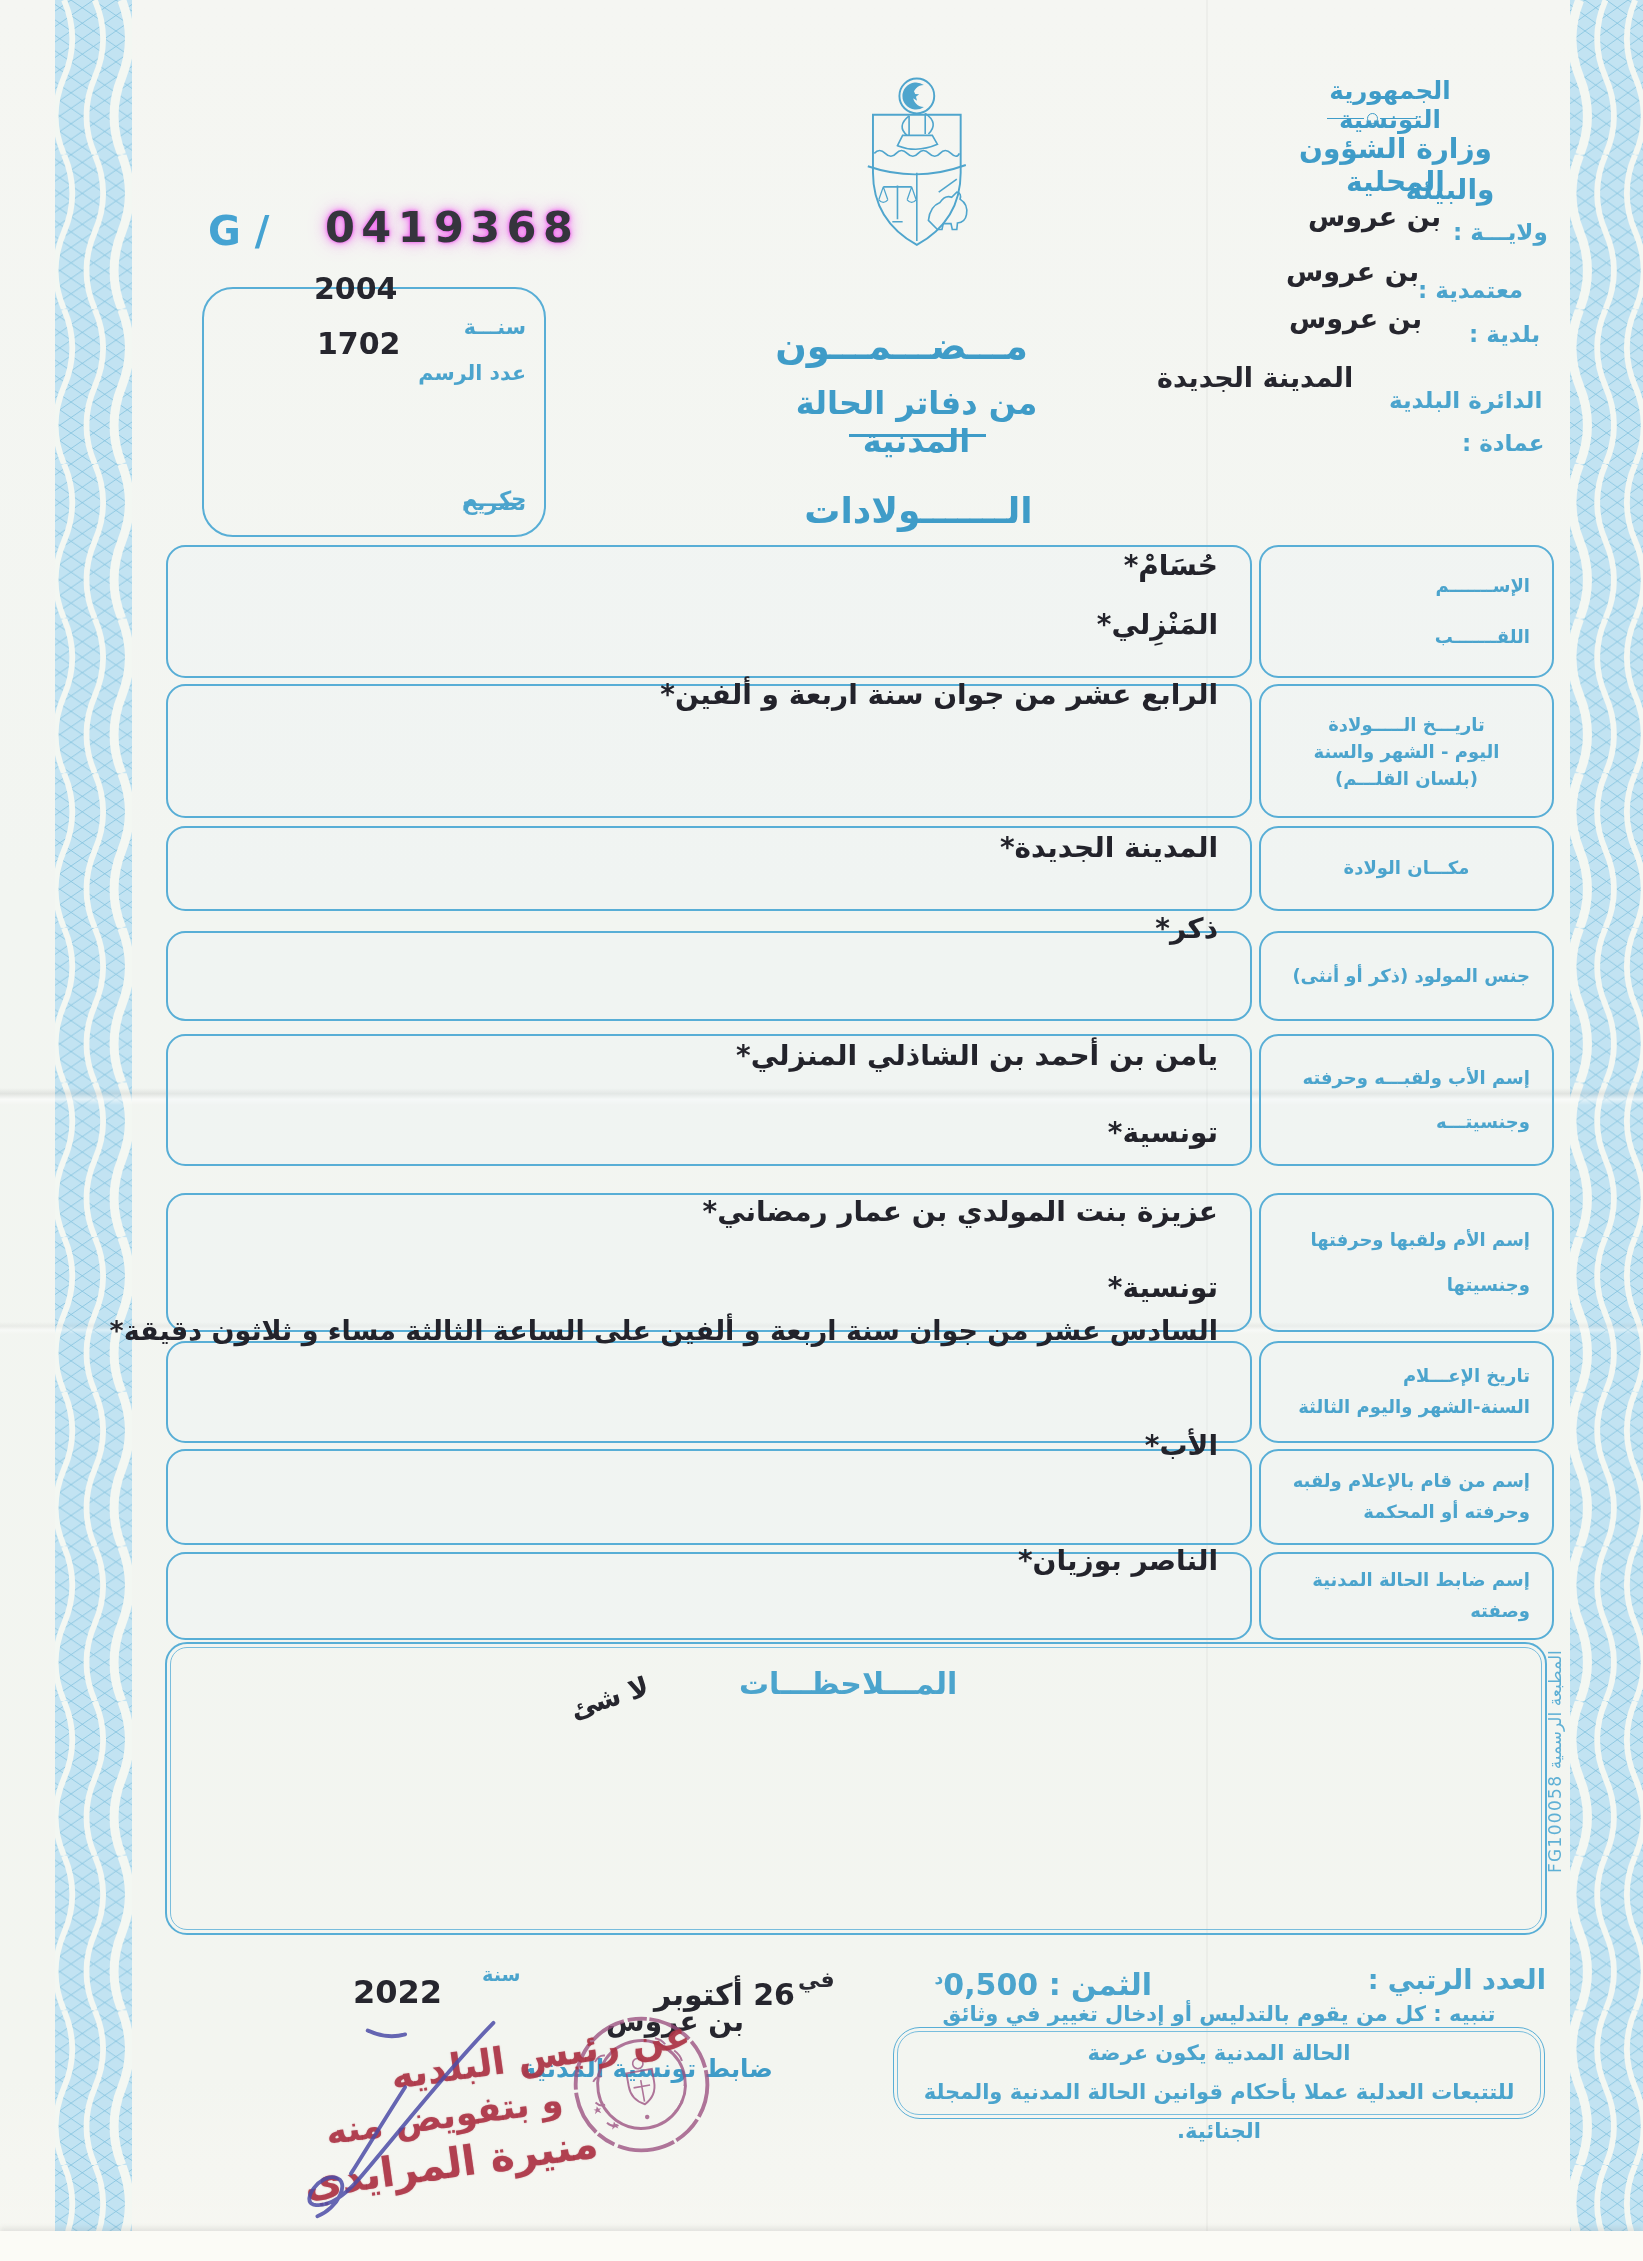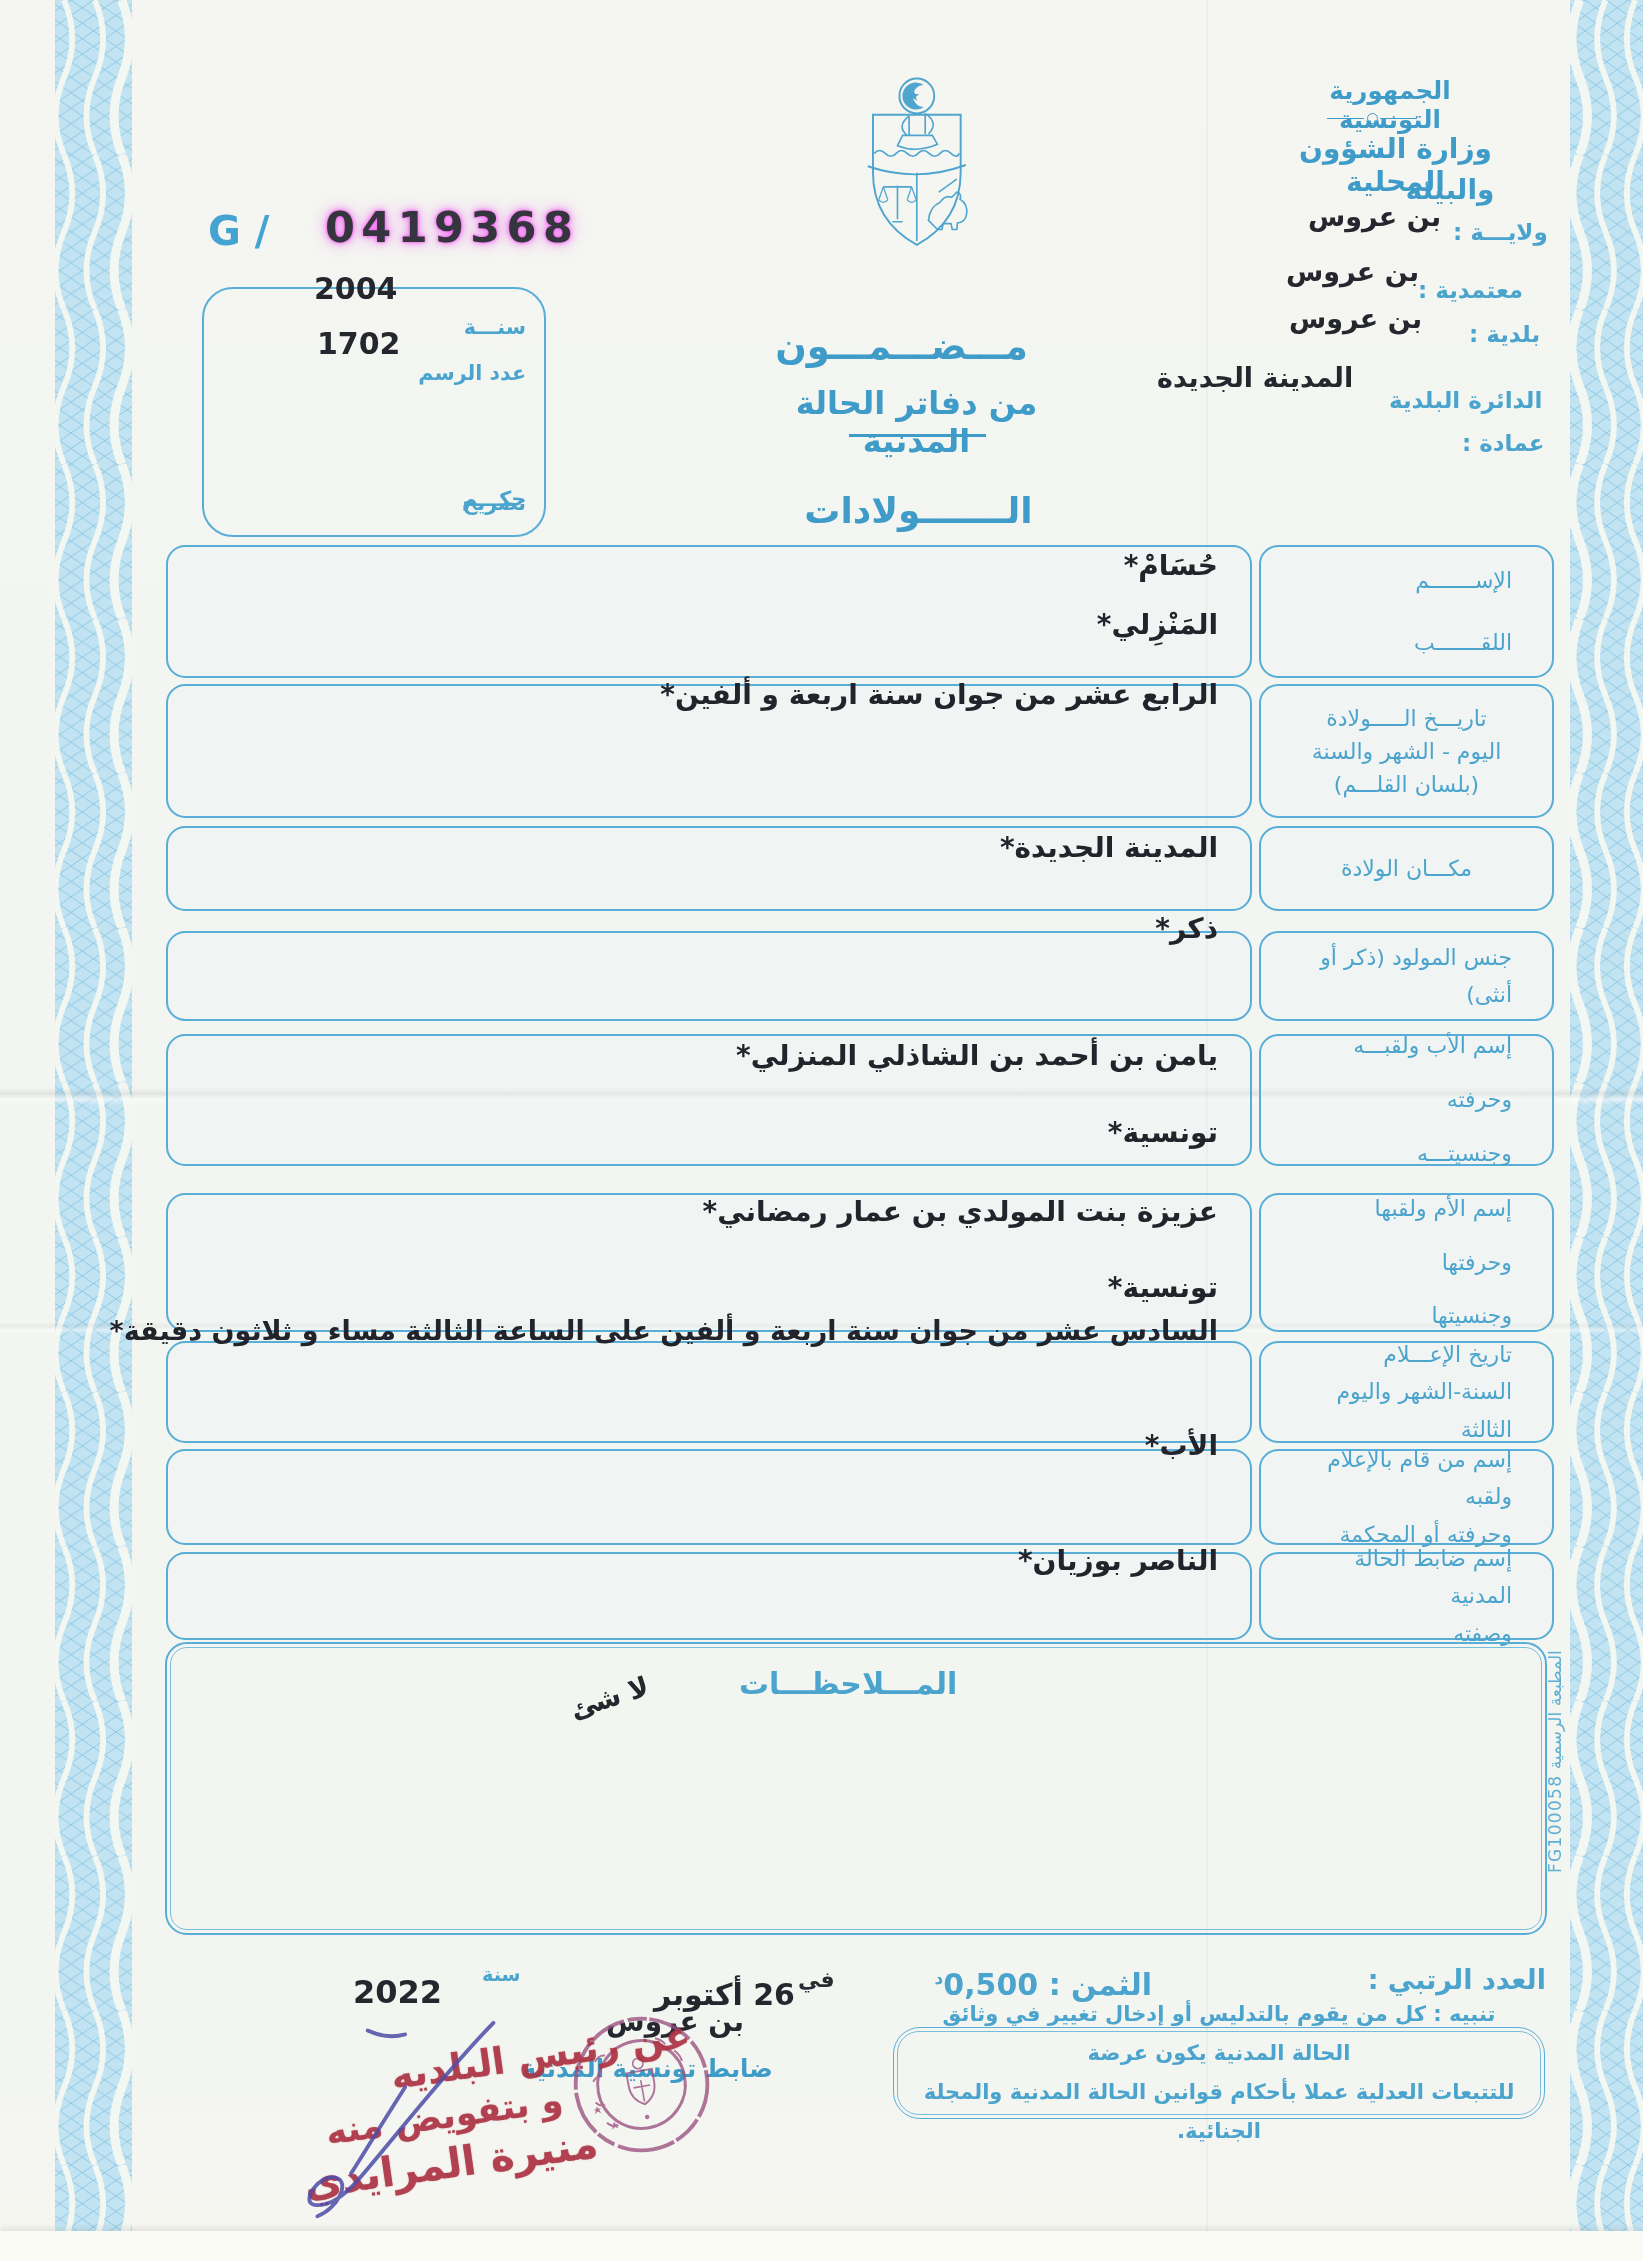--- a/index.html
+++ b/index.html
@@ -38,22 +38,22 @@
   .reg-1147{left:113px;top:37px;}
   
   .t-main{left:806px;top:325px;width:222px;text-align:center;font-size:37px;font-weight:bold;color:#3f9cc8;}
   .t-from{left:738px;top:384px;width:357px;text-align:center;font-size:32px;font-weight:bold;color:#3f9cc8;}
   .t-underline{left:849px;top:434px;width:137px;height:3.2px;background:#3f9cc8;}
   .t-births{left:775px;top:490px;width:287px;text-align:center;font-size:36px;font-weight:bold;color:#3f9cc8;}
   
   .vbox,.lbox{position:absolute;border:2.6px solid #58aed6;border-radius:19.3px;background:rgba(236,245,248,.25);}
   .vbox{left:166px;width:1082px;}
   .lbox{left:1259px;width:291px;display:flex;align-items:center;}
-  .lbl{width:100%;padding:0 40px;box-sizing:border-box;white-space:pre-line;text-align:right;
-       font-size:22px;font-weight:normal;color:#4ba4cd;line-height:1.7;}
+  .lbl{width:100%;padding:0 22px;box-sizing:border-box;white-space:pre-line;text-align:right;
+       font-size:18px;font-weight:bold;color:#4ba4cd;line-height:1.7;}
   .rb1{top:545px;height:129px;} .rb2{top:684px;height:130px;} .rb3{top:826px;height:81px;}
   .rb4{top:931px;height:86px;} .rb5{top:1034px;height:128px;} .rb6{top:1193px;height:135px;}
   .rb7{top:1341px;height:98px;} .rb8{top:1449px;height:92px;} .rb9{top:1552px;height:84px;}
   .lh-big .lbl{line-height:2.8;}
   .lh-med .lbl{line-height:2.45;}
   .lh-sm .lbl{line-height:1.5;}
   .lh-c .lbl{text-align:center;}
   .val{position:absolute;right:425px;font-size:28px;font-weight:bold;color:#23232b;white-space:nowrap;direction:rtl;}
   .v1a{top:549px;} .v1b{top:608px;}
   .v2a{top:678px;} .v3a{top:831px;} .v4a{top:912px;}

